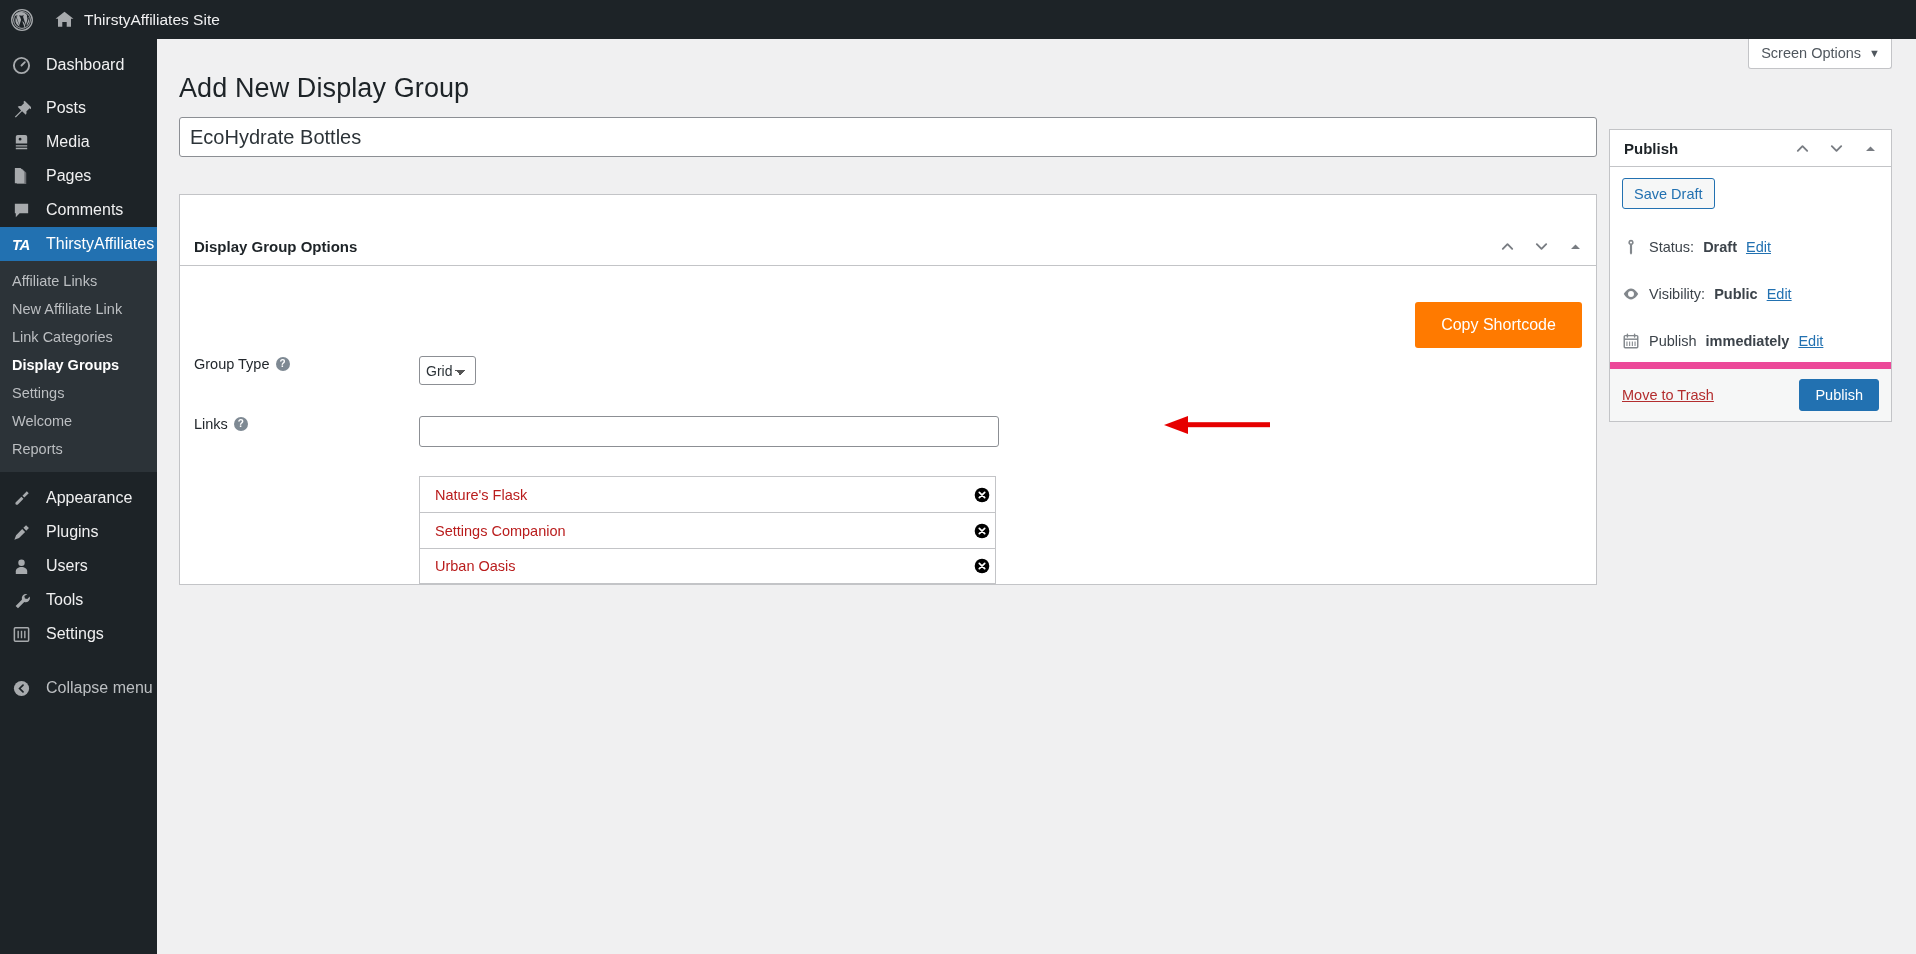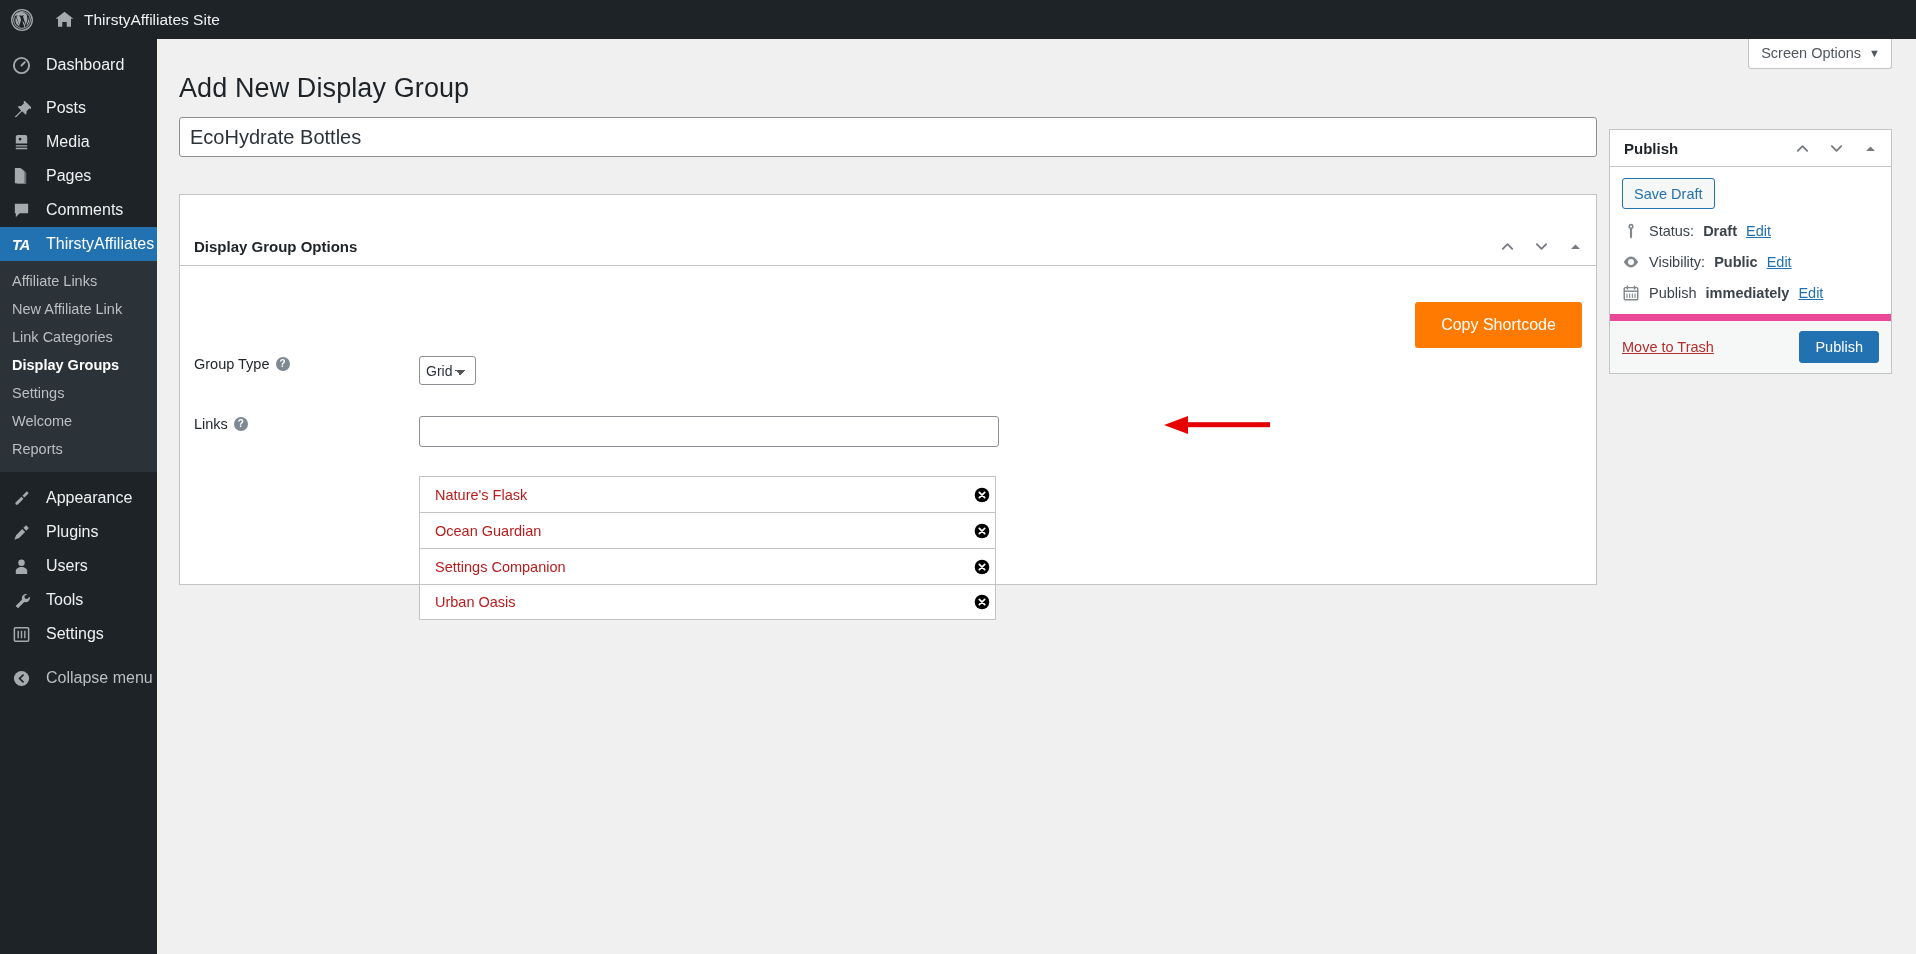--- a/index.html
+++ b/index.html
@@ -59,21 +59,21 @@
     font-weight: 700; font-style: italic; font-size: 15px;
     color: #fff; letter-spacing: -0.5px;
   }
   .submenu { background: #2c3338; padding: 6px 0 9px 0; }
   .sub-item {
     display: block; height: 28px; line-height: 28px;
     padding-left: 12px; color: #bcbfc2; font-size: 14.5px;
   }
   .sub-item.current { color: #fff; font-weight: 700; }
   .menu-sep { height: 9px; }
-  .collapse-row { margin-top: 10px; }
+  .collapse-row { margin-top: 20px; }
   .collapse-row .mi-label { color: #bcbfc2; }
 
   
   #content {
     position: absolute; top: 39px; left: 157px;
     width: 1759px; height: 915px;
     background: #f0f0f1;
   }
   #screen-options {
     position: absolute; top: 0px; right: 24px;
@@ -185,21 +185,21 @@
   .pb-title { font-size: 15px; font-weight: 600; color: #1d2327; }
   .pb-body { padding: 11px 12px 12px 12px; }
   #save-draft {
     background: #f6f7f7; border: 1px solid #2271b1; color: #2271b1;
     border-radius: 3px; height: 31px; padding: 0 11px;
     font-size: 14.5px; cursor: pointer;
     font-family: "Liberation Sans", sans-serif;
   }
   .pb-line {
     display: flex; align-items: center; gap: 9px;
-    margin-top: 13px; font-size: 14.5px; color: #3c434a;
+    margin-top: 29px; font-size: 14.5px; color: #3c434a;
   }
   .pb-line .pb-ico { width: 18px; min-width: 18px; height: 18px; fill: #82878c; }
   .pb-line b { font-weight: 700; color: #3c434a; }
   .pb-edit { color: #2271b1; text-decoration: underline; cursor: pointer; }
   .pb-footer {
     border-top: 7px solid #ec4899; background: #f6f7f7;
     padding: 10px 12px; display: flex;
     align-items: center; justify-content: space-between;
   }
   #move-trash { color: #b32d2e; text-decoration: underline; font-size: 14.5px; cursor: pointer; }
@@ -413,29 +413,20 @@
         <div class="field-label">
           <span>Links</span>
           <span class="help-ico">?</span>
         </div>
         <input id="links-input" type="text" value="" style="">
       </div>
 
       <div id="links-list">
         <div class="link-item">
           <span>Nature's Flask</span>
-          <span class="del-ico">
-            <svg viewBox="0 0 16 16" width="16" height="16">
-                <circle cx="8" cy="8" r="7.3" fill="#000"></circle>
-                <path d="M5.3 5.3l5.4 5.4M10.7 5.3l-5.4 5.4" stroke="#fff" stroke-width="1.7" stroke-linecap="round"></path>
-              </svg>
-          </span>
-        </div>
-        <div class="link-item">
-          <span>Ocean Guardian</span>
           <span class="del-ico">
             <svg viewBox="0 0 16 16" width="16" height="16">
                 <circle cx="8" cy="8" r="7.3" fill="#000"></circle>
                 <path d="M5.3 5.3l5.4 5.4M10.7 5.3l-5.4 5.4" stroke="#fff" stroke-width="1.7" stroke-linecap="round"></path>
               </svg>
           </span>
         </div>
         <div class="link-item">
           <span>Settings Companion</span>
           <span class="del-ico">

